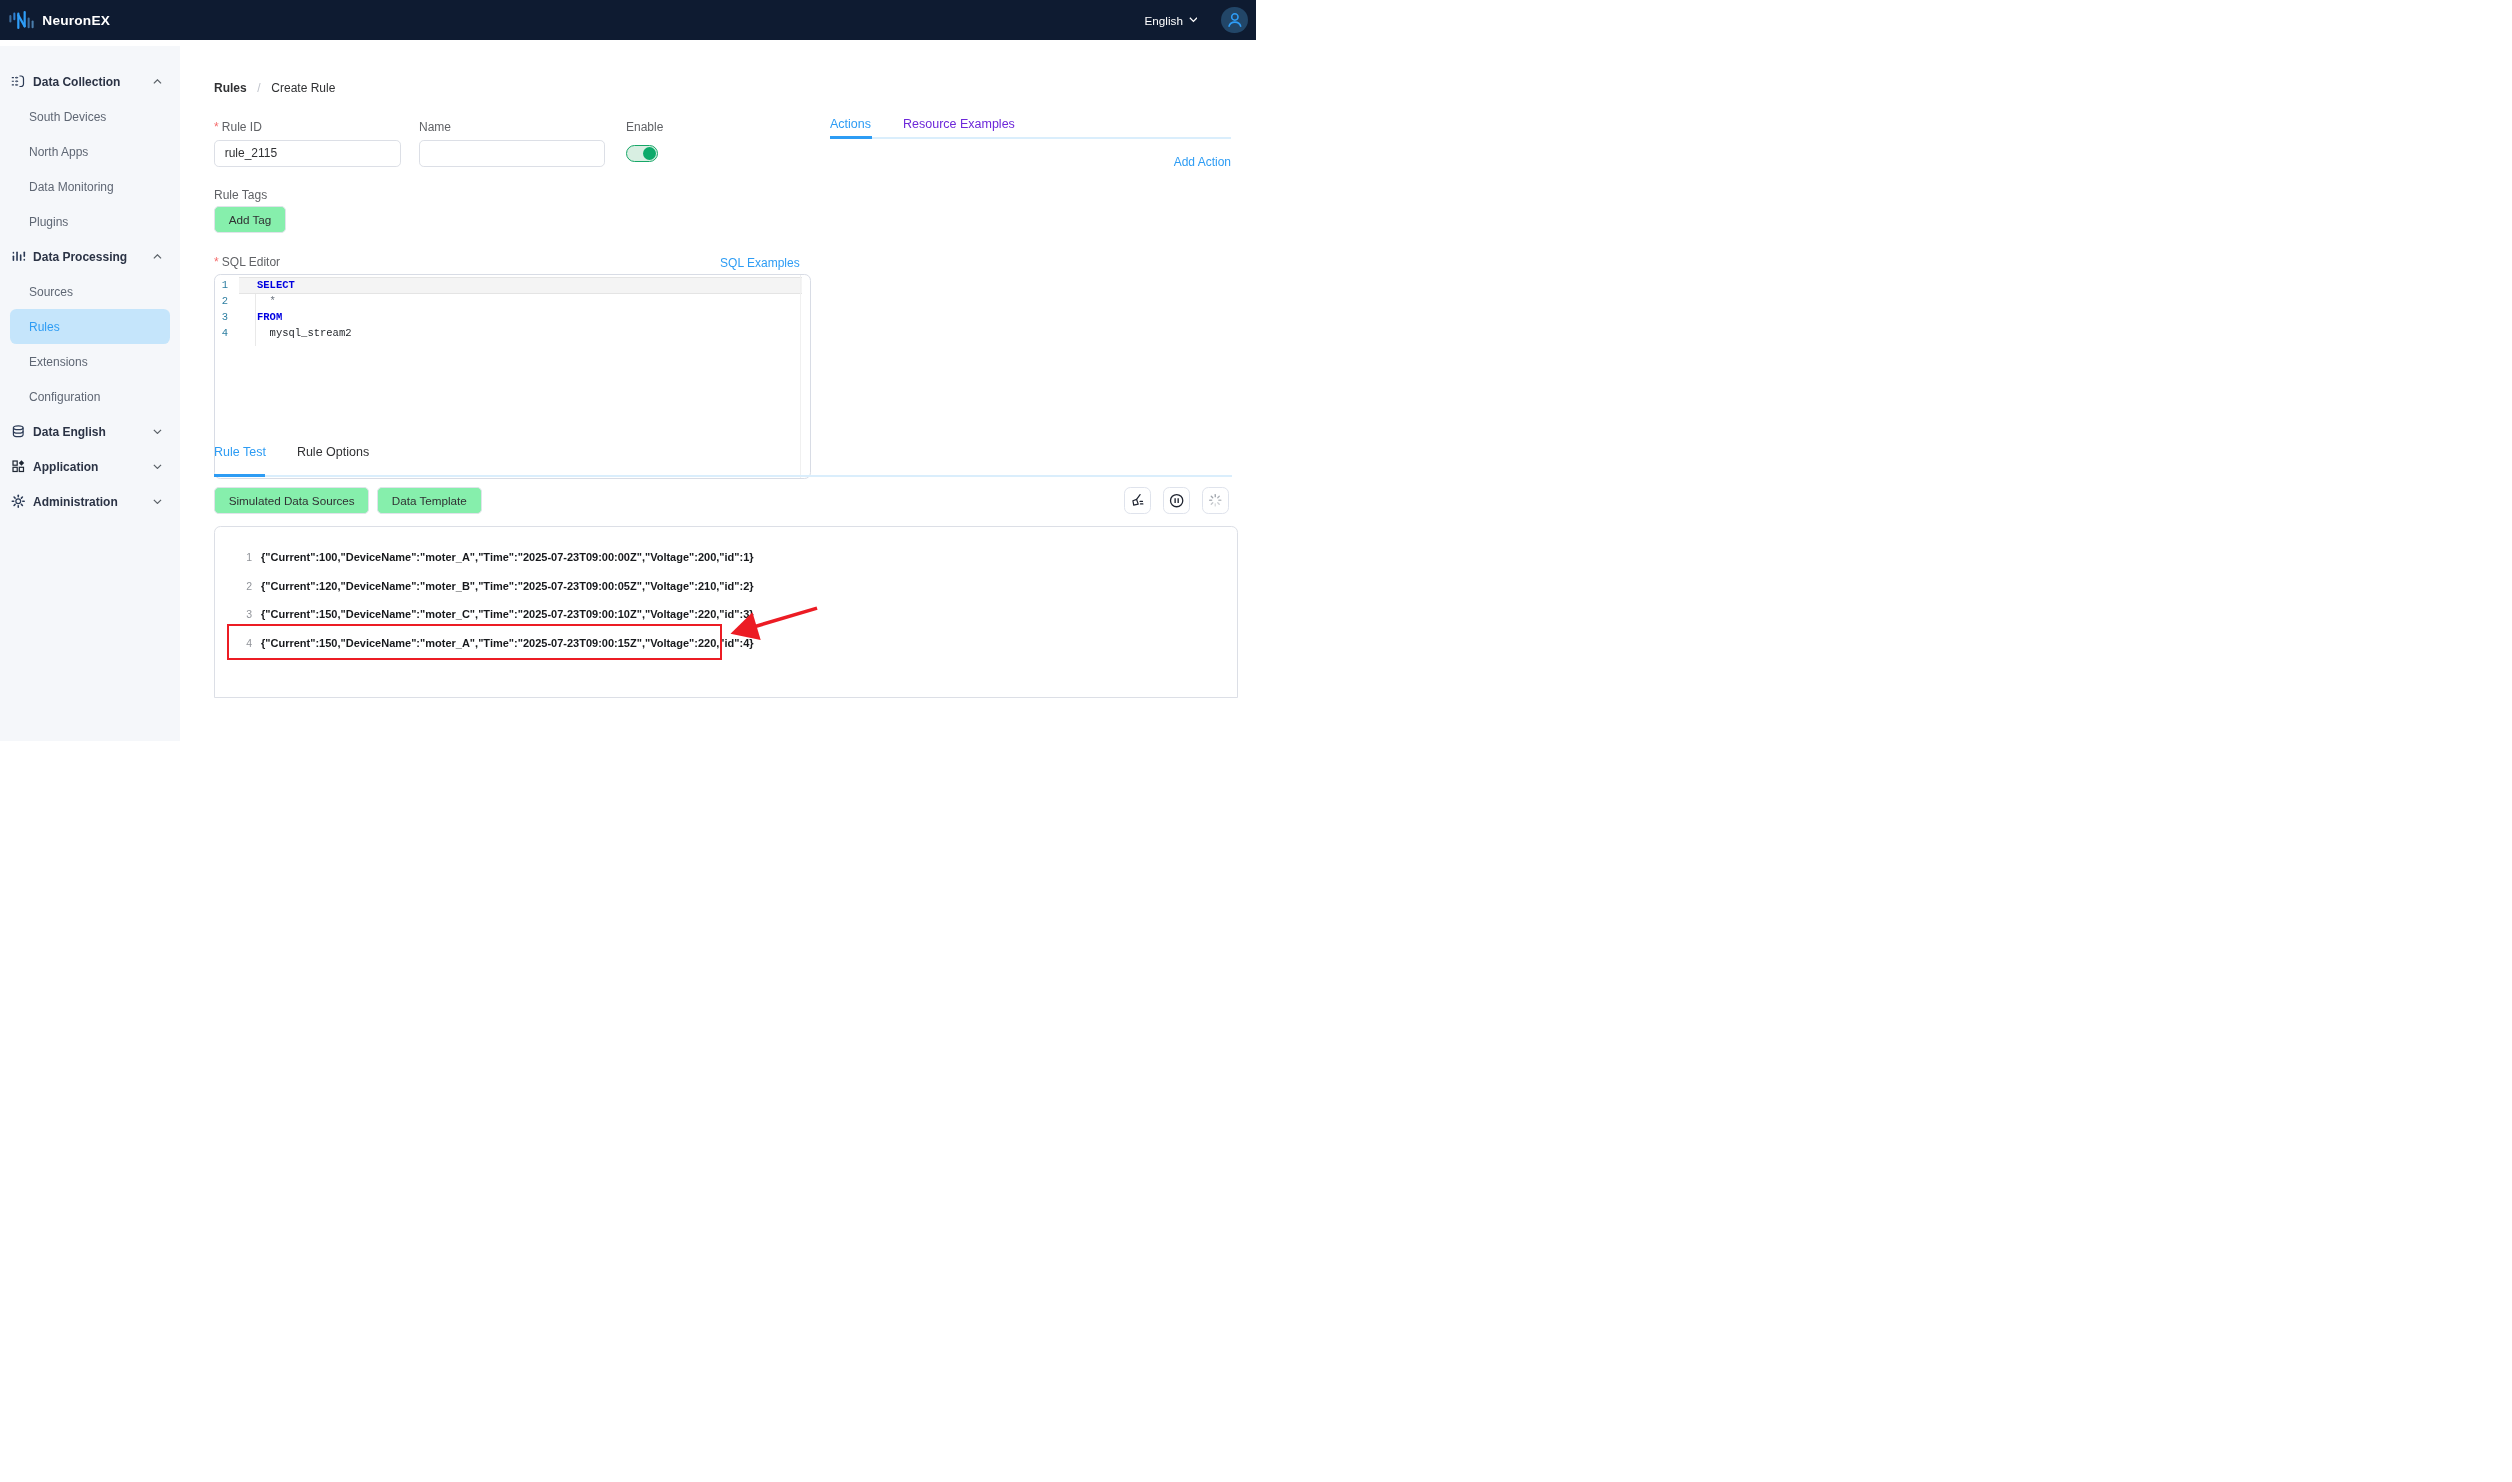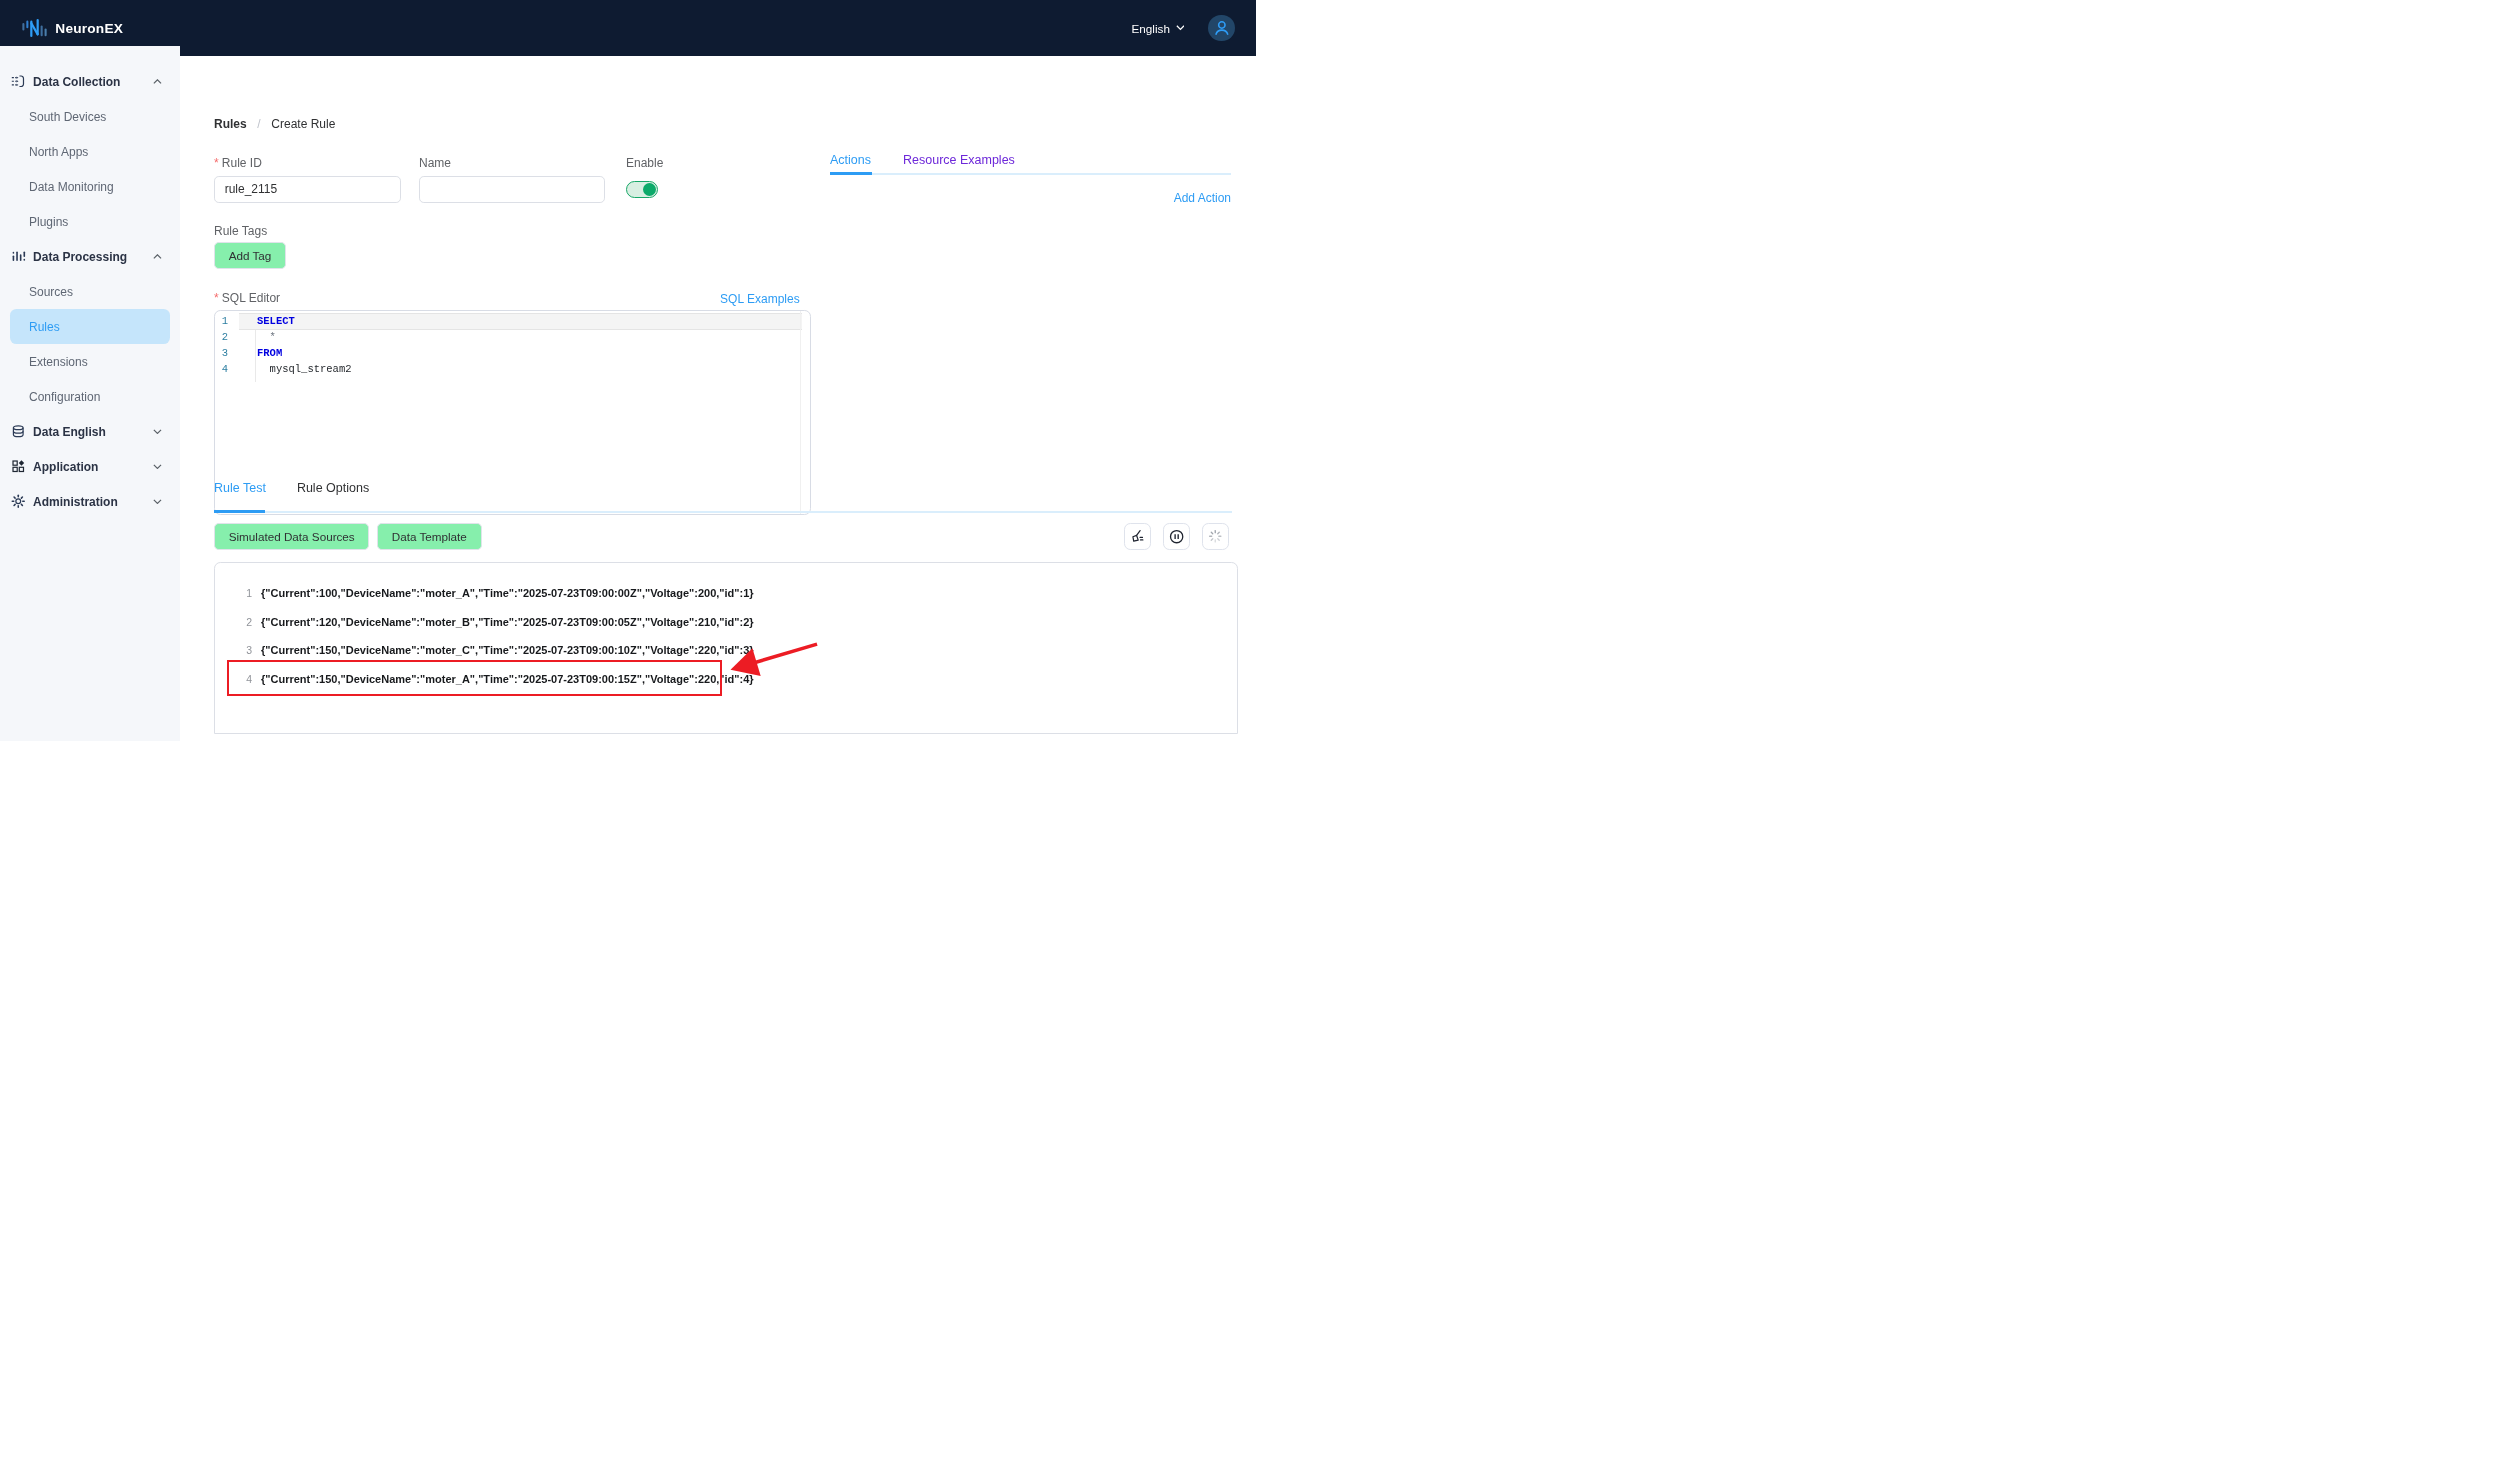--- a/index.html
+++ b/index.html
@@ -1,42 +1,42 @@
 <!DOCTYPE html>
 <html style="font-size:13px"><head>
 <meta charset="utf-8">
 <style>
   * { margin:0; padding:0; box-sizing:border-box; }
   html,body { width:1256px; height:741px; overflow:hidden; background:#fff;
               font-family:"Liberation Sans", sans-serif; color:#303133; }
   .screen { position:relative; width:1256px; height:741px; }
 
   
-  .navbar { position:absolute; left:0; top:0; width:100%; height:56px;
-            background:#0e1b31; display:flex; align-items:center; padding:0 21px; }
+  .navbar { position:absolute; left:0; top:0; width:100%; height:40px;
+            background:#0e1b31; display:flex; align-items:center; padding:0 8px; }
   .brand-wrap { display:flex; align-items:center; gap:7.3px; }
   .brand { color:#fff; font-size:13.7px; font-weight:bold; letter-spacing:0.2px; }
   .nav-spacer { flex:1; }
   .lang { display:flex; align-items:center; gap:5.6px; color:#fff; font-size:11.7px;
           margin-right:24px; cursor:pointer; }
   .avatar { width:26.6px; height:26.6px; border-radius:50%; background:#224668;
             display:flex; align-items:center; justify-content:center; cursor:pointer; }
 
   
   .sidebar { position:absolute; left:0; top:46px; width:180px; height:695px;
              background:#f5f7fa; padding-top:18px; }
   .sec, .item { height:35px; display:flex; align-items:center; cursor:pointer; }
   .sec { padding:0 17.7px 0 11.3px; gap:7.3px; }
   .sec-label { font-size:12px; font-weight:600; color:#2b3345; flex:1; }
   .item { padding-left:29px; font-size:12px; color:#5f6774; }
   .item.active { margin:0 9.7px; padding-left:19.3px; background:#c5e5fb; border-radius:6.4px;
                  color:#2d9cf4; font-weight:500; }
 
   
-  .main { position:absolute; left:180px; top:46px; width:1076px; height:695px; background:#fff;margin-top:36px; }
+  .main { position:absolute; left:180px; top:46px; width:1076px; height:695px; background:#fff; }
   .abs { position:absolute; }
 
   .breadcrumb { left:34px; top:35px; font-size:12px; }
   .bc-root { font-weight:bold; color:#303133; cursor:pointer; }
   .bc-sep { color:#c0c4cc; margin:0 7.3px; }
   .bc-cur { color:#303133; }
 
   .f-label { top:74px; font-size:12px; color:#606266; }
   .req { color:#f56c6c; margin-right:3.2px; }
   .inp { top:94px; height:26.6px; border:0.8px solid #dcdfe6; border-radius:4.8px;

